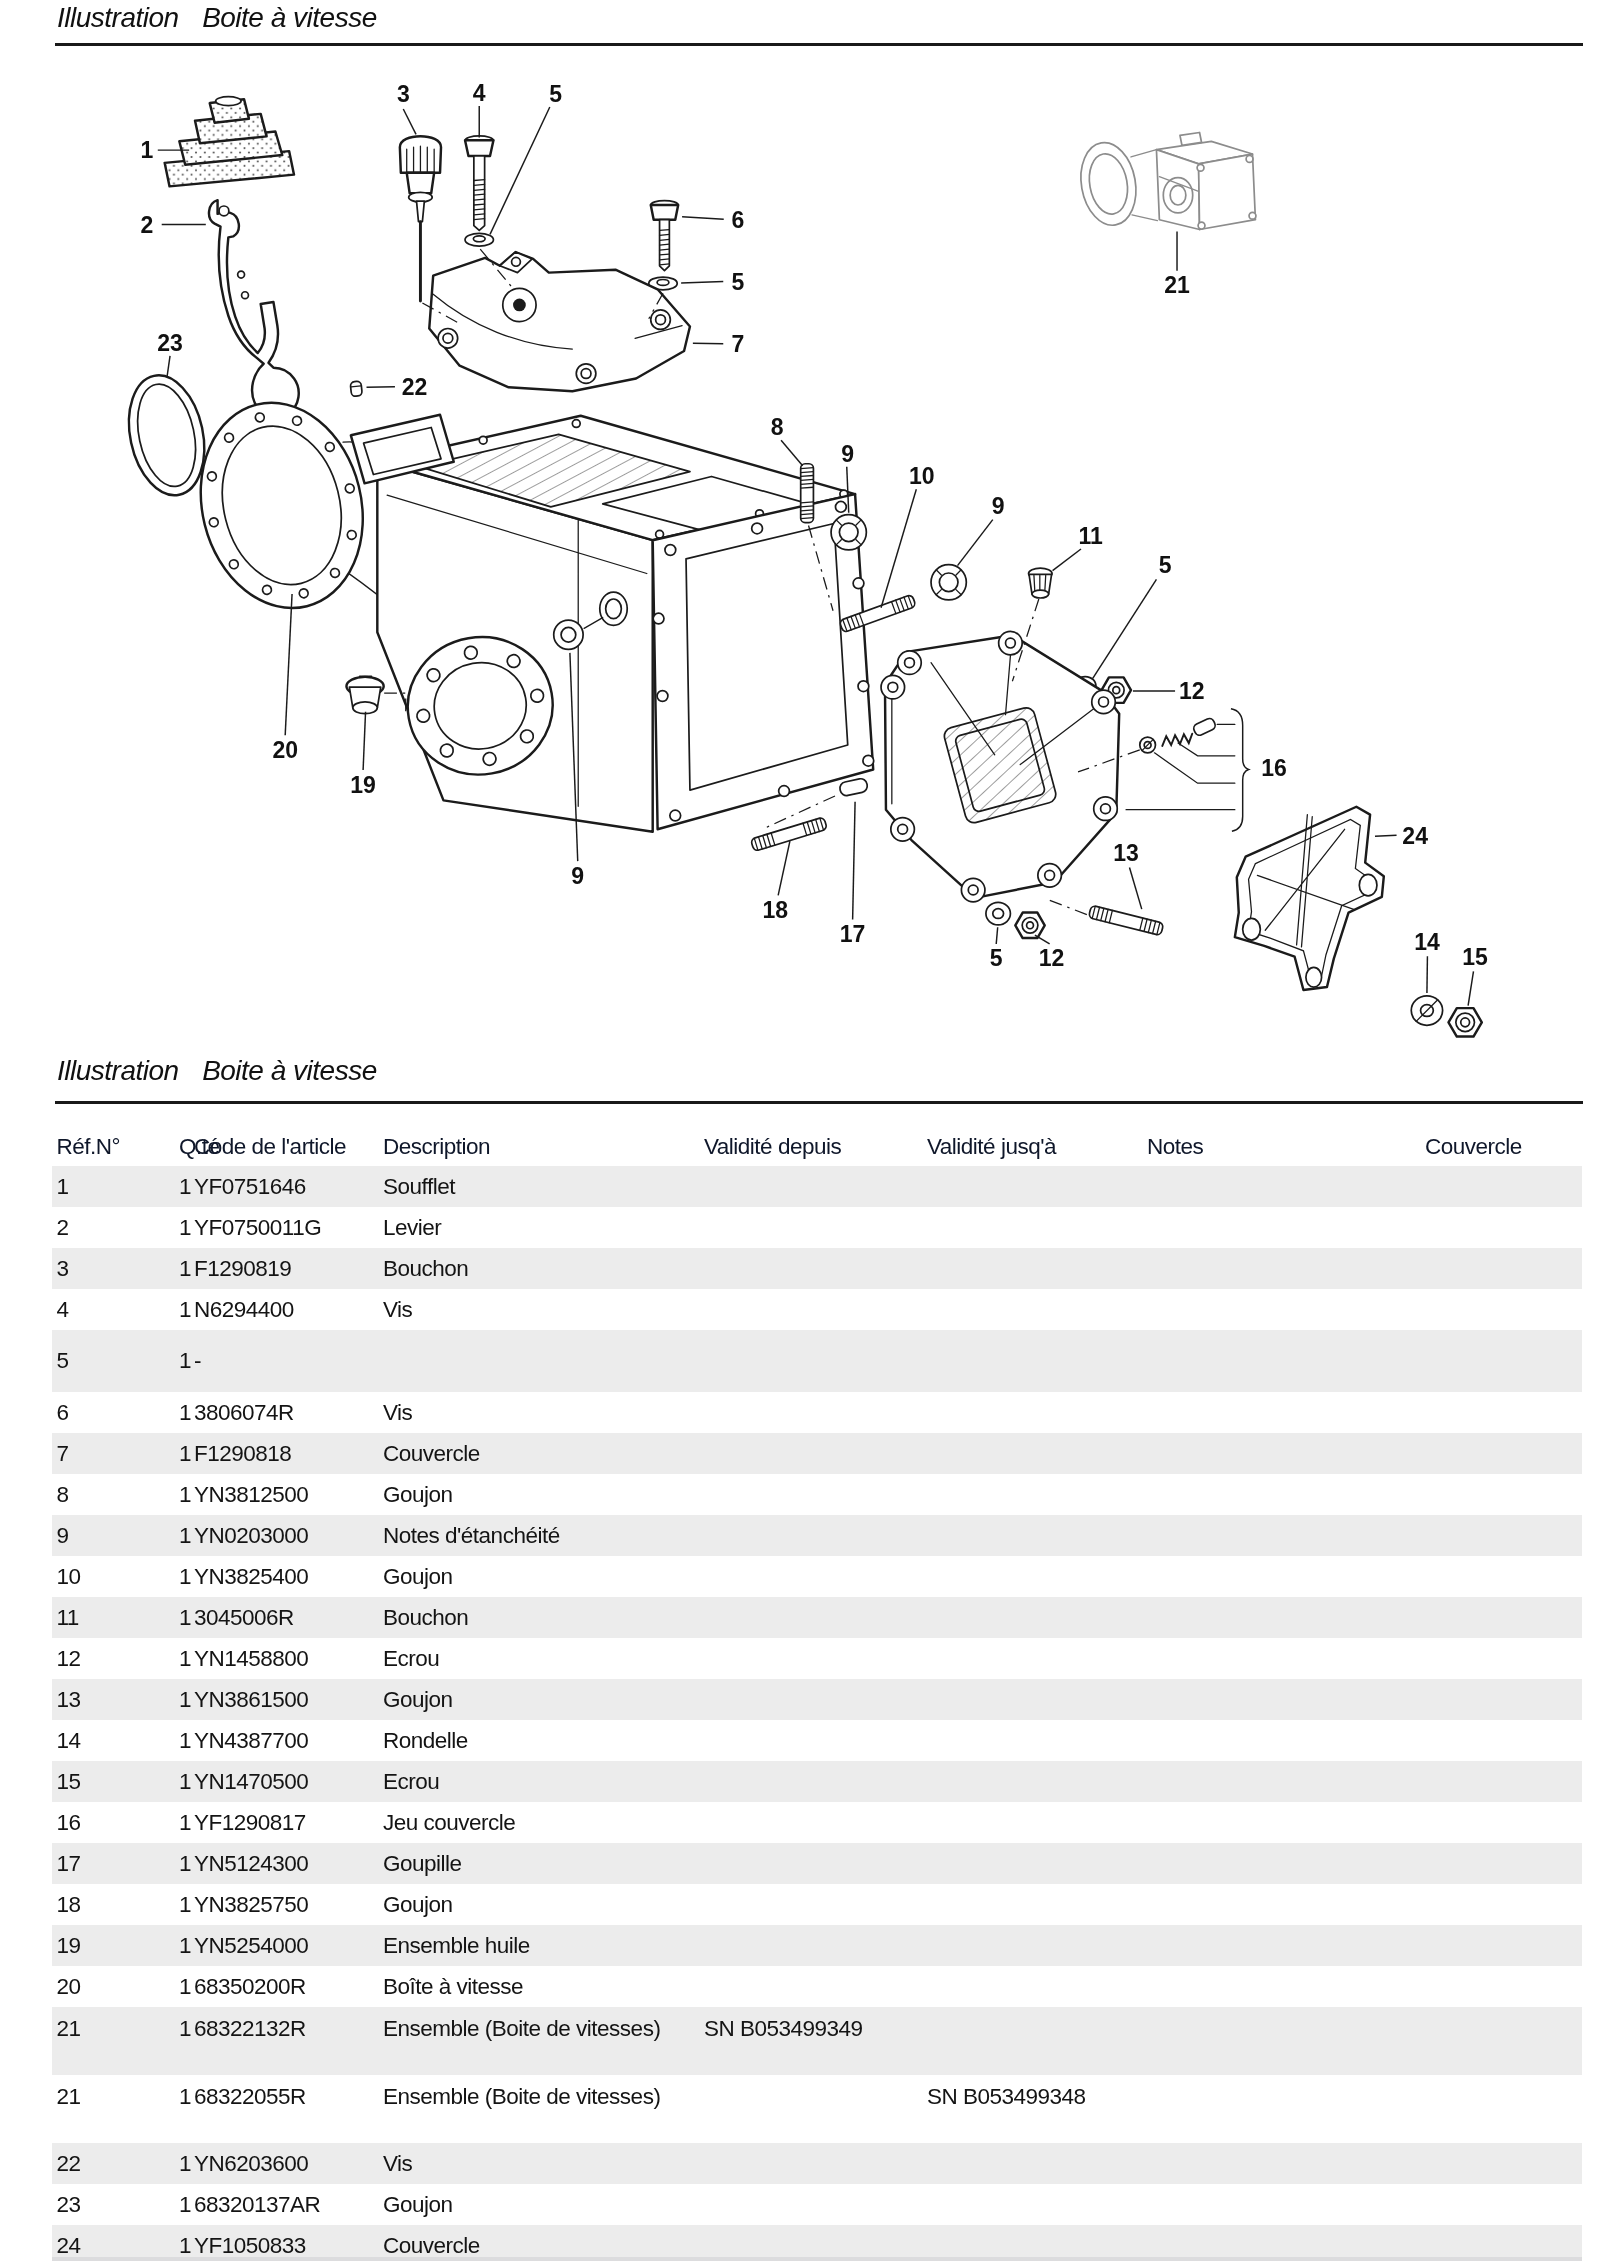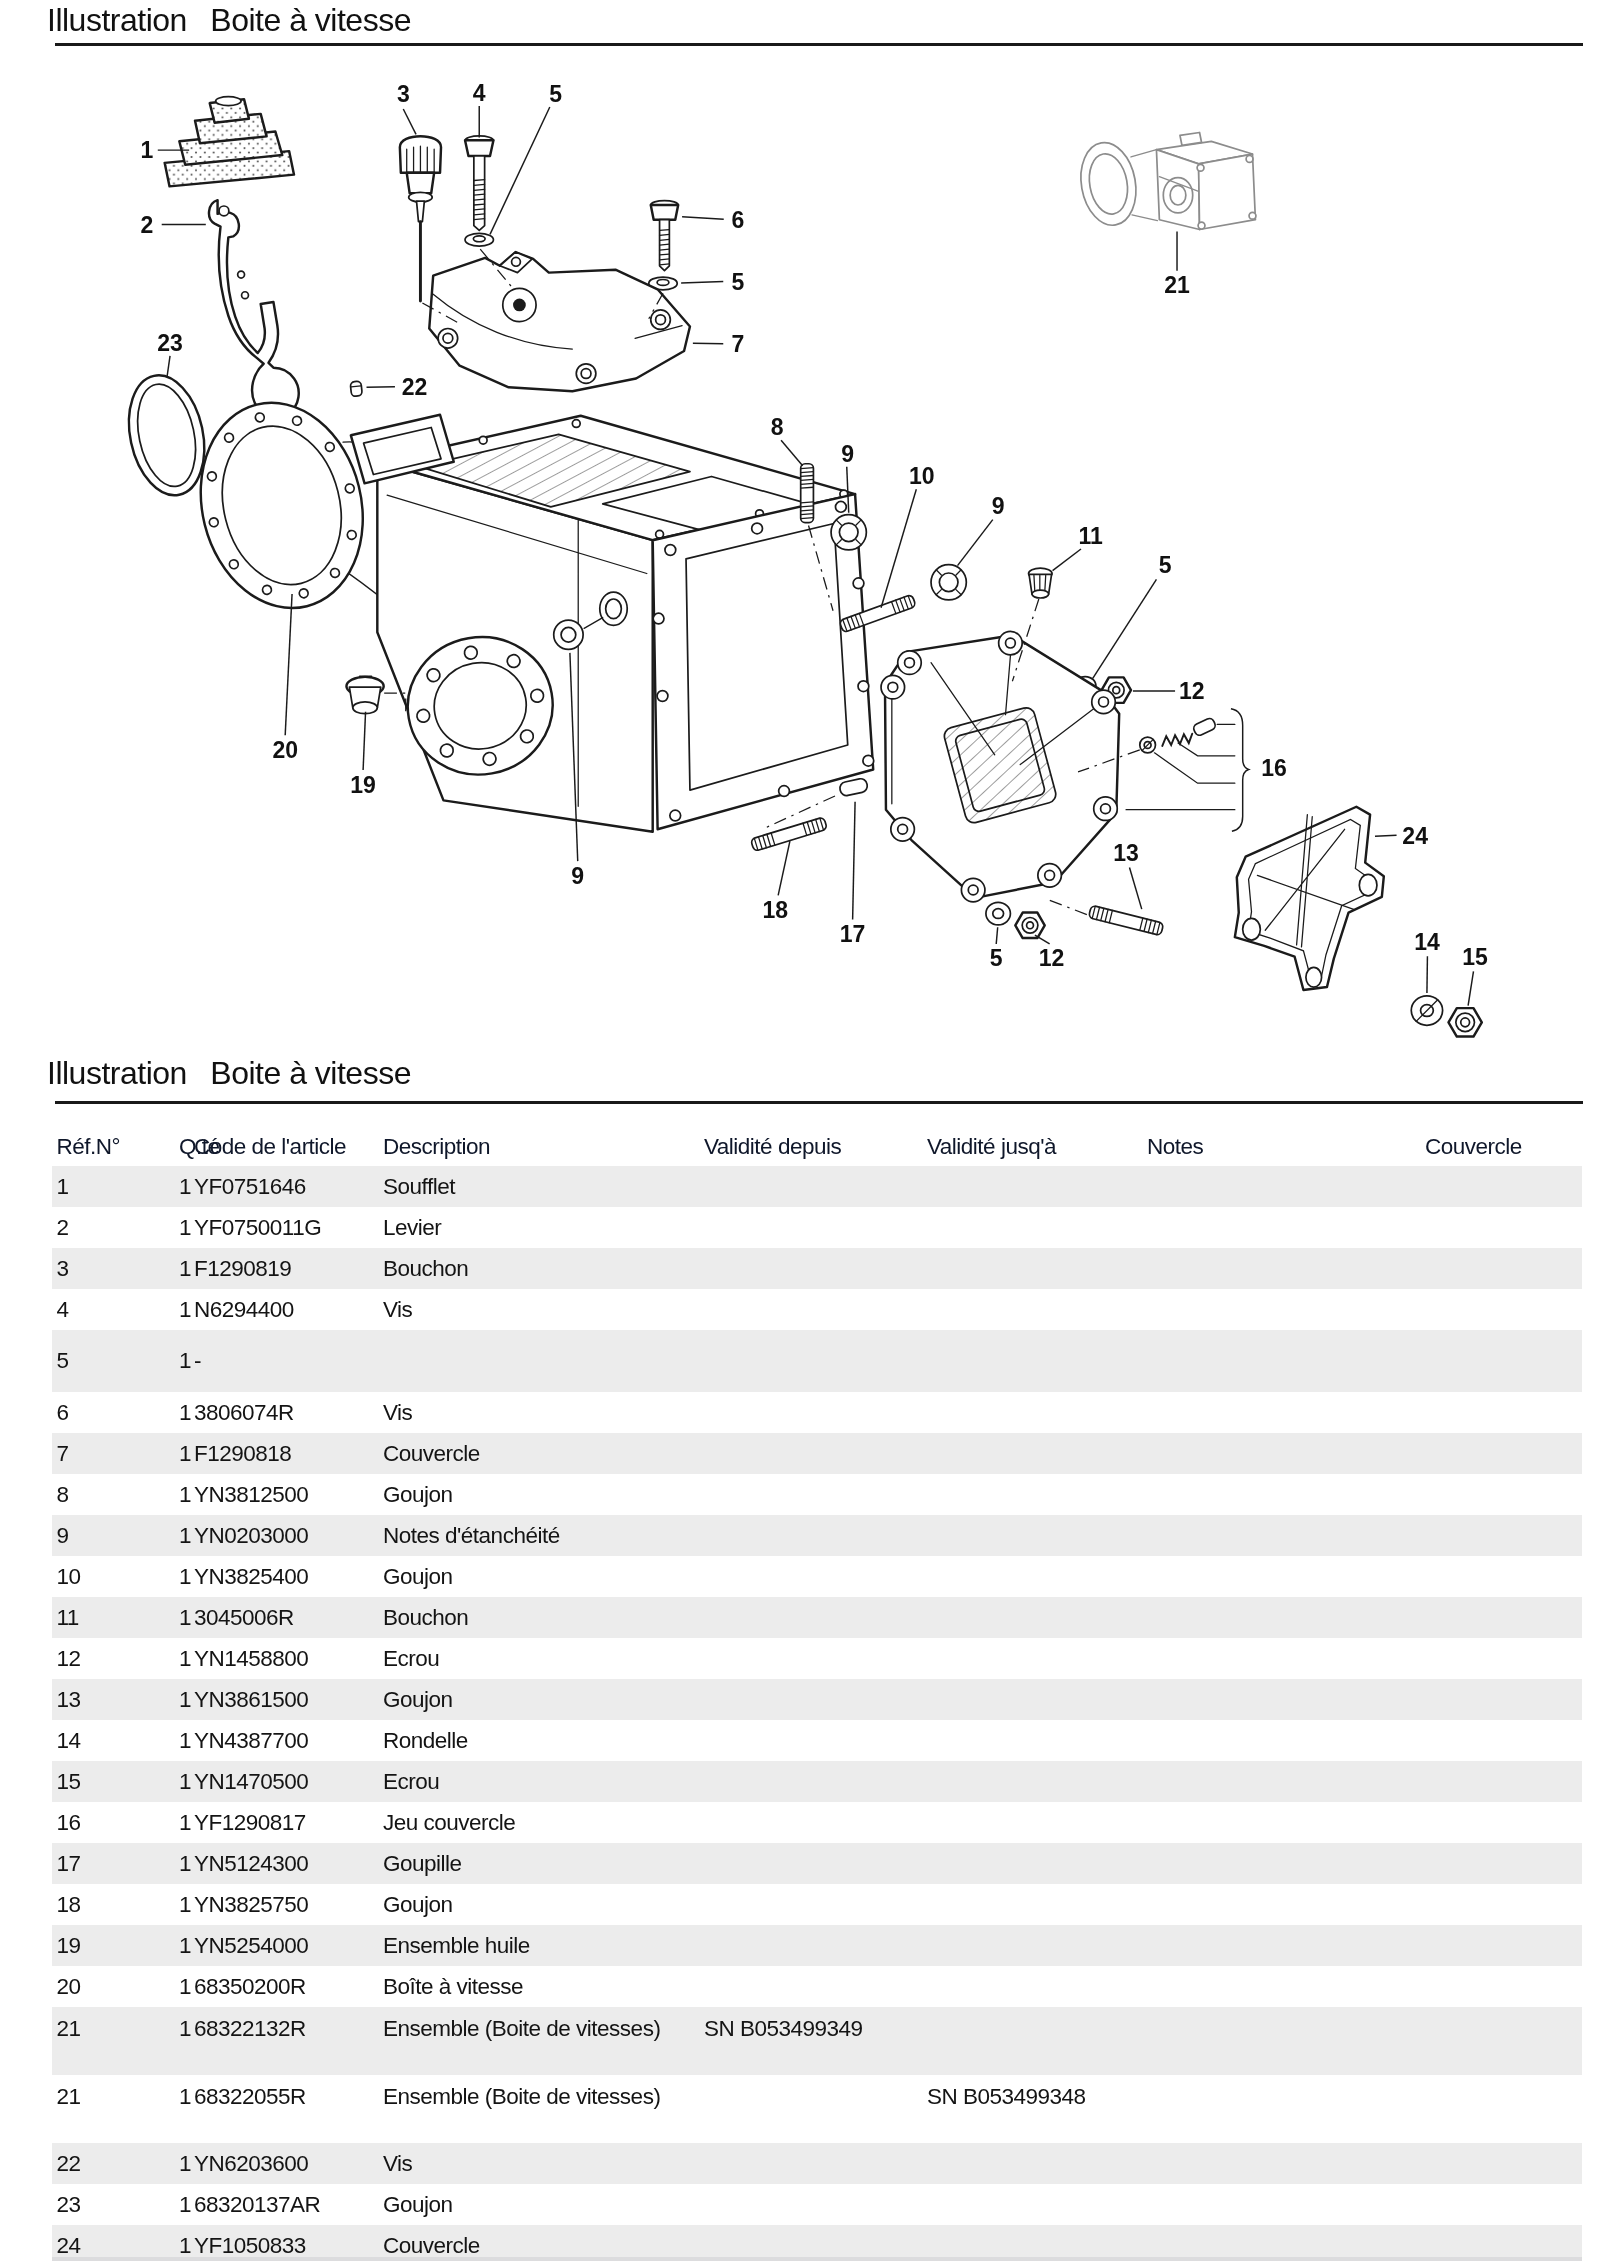--- a/index.html
+++ b/index.html
@@ -5,21 +5,21 @@
   :root{
     --ink:#1b1b1b;
     --row_shade:#ececec;
     --light_assembly:#8c8c8c;
   }
   html,body{margin:0;padding:0;background:#fff;}
   .page{position:relative;width:1620px;height:2261px;background:#fff;overflow:hidden;
         font-family:"Liberation Sans","DejaVu Sans",sans-serif;color:var(--ink);}
 
   
-  .title{position:absolute;left:47px;font-size:32px;letter-spacing:-0.5px;white-space:nowrap;color:#111;}
+  .title{position:absolute;left:57px;font-size:28px;letter-spacing:-0.5px;white-space:nowrap;color:#111;font-style:italic;}
   .title .tlabel{display:inline-block;margin-right:23.5px;}
   #title1{top:2px;}
   #title2{top:1055px;}
   .rule{position:absolute;left:55px;width:1528px;background:#191919;}
   #rule1{top:43px;height:2.9px;}
   #rule2{top:1101px;height:3.4px;}
 
   
   .thead{position:absolute;left:52px;top:1134px;width:1530px;height:27.4px;font-size:22.5px;letter-spacing:-0.5px;color:#0f172a;}
   .thead span{position:absolute;top:0;white-space:nowrap;}

